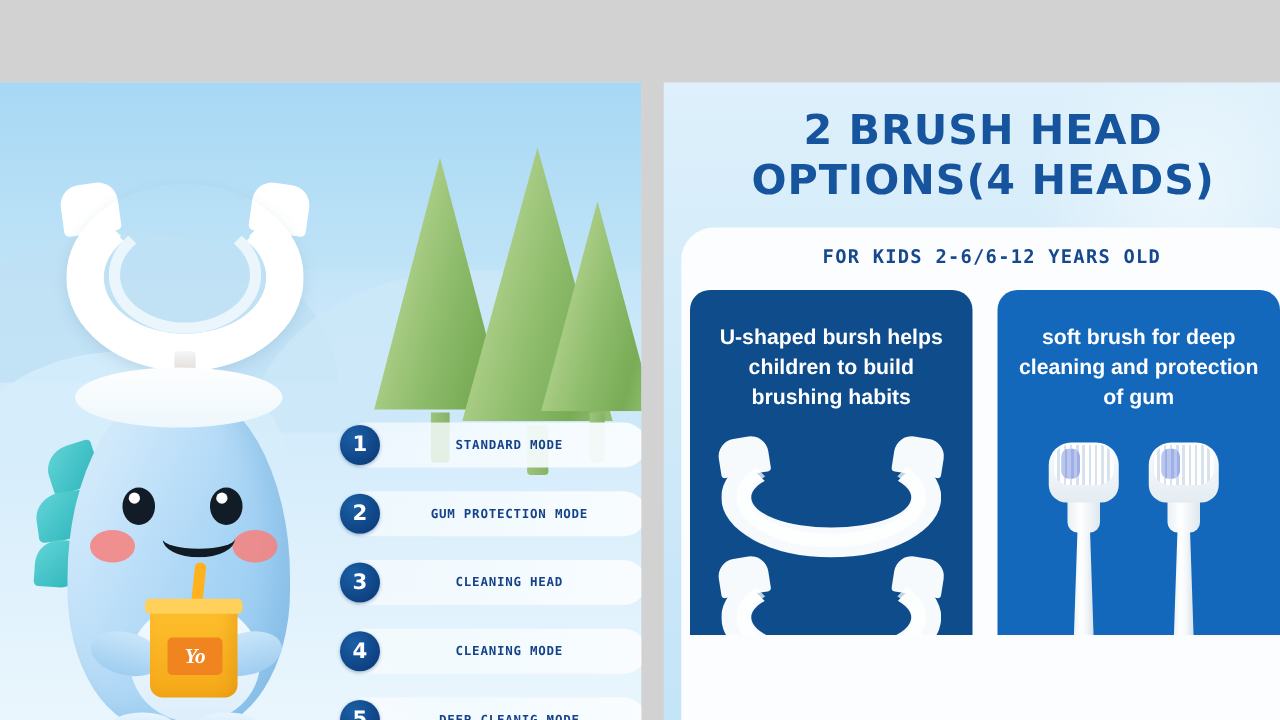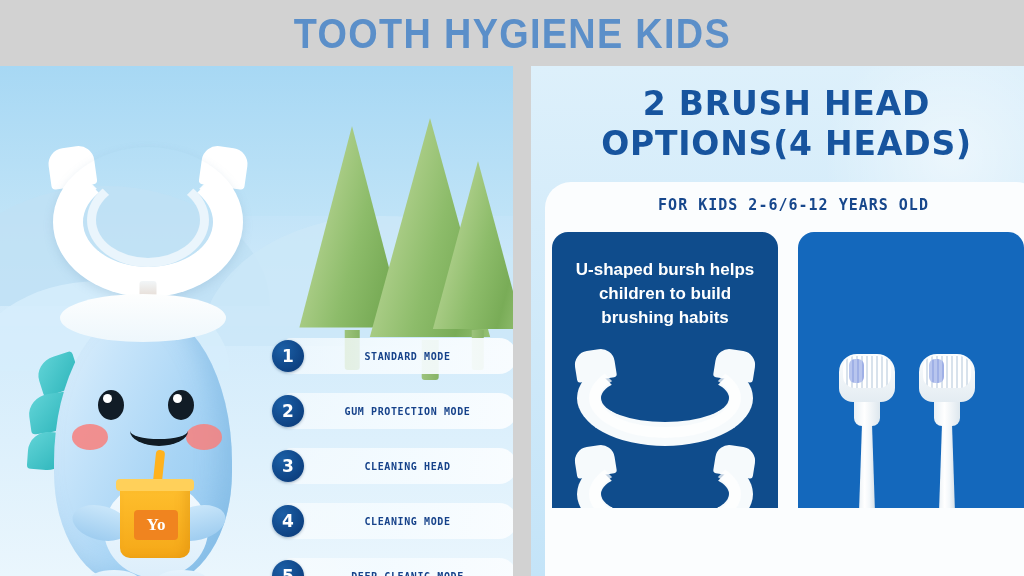--- a/index.html
+++ b/index.html
@@ -152,20 +152,21 @@
     background:linear-gradient(180deg,#c9e6fa,#9fcdf0);
     border-radius:50%;
   }
   .arm.l { left:44px; transform:rotate(14deg); }
   .arm.r { left:140px; transform:rotate(-14deg); }
   .cup {
     position:absolute; left:92px; top:182px; width:70px; height:74px;
     background:linear-gradient(180deg,#ffc02e,#f5a818);
     border-radius:4px 4px 10px 10px;
     box-shadow:inset -6px 0 10px rgba(200,120,0,.25);
+    font-style:italic;
   }
   .cup-lid {
     position:absolute; left:-4px; top:-5px; width:78px; height:12px;
     background:#ffd05a; border-radius:4px;
   }
   .cup-label {
     position:absolute; left:14px; top:26px; width:44px; height:30px;
     background:#f0841f; border-radius:4px;
     color:#fff; font-weight:700; font-size:17px;
     display:flex; align-items:center; justify-content:center;
@@ -338,23 +339,20 @@
     content:""; position:absolute; left:6px; top:3px; width:15px; height:24px;
     background:repeating-linear-gradient(90deg,#b9c6ee 0 3px,#9fb0e6 3px 5px);
     border-radius:6px;
   }
 </style>
 </head>
 <body>
 
 <div class="page">
 
-  <div class="header">
-    <div class="header-title">TOOTH HYGIENE KIDS</div>
-  </div>
 
   <div class="left-panel">
 
     <div class="sky-band sky1"></div>
     <div class="sky-band sky2"></div>
     <div class="sky-band sky3"></div>
 
     <div class="hill hill-a"></div>
     <div class="hill hill-b"></div>
     <div class="hill hill-c"></div>
@@ -467,20 +465,21 @@
       </div>
       <div class="card-u two">
         <div class="tip l"></div>
           <div class="tip r"></div>
         <div class="ring-o"></div>
           <div class="ring-i"></div>
       </div>
     </div>
 
     <div class="card card-b">
+      <div class="card-text">soft brush for deep cleaning and protection of  gum</div>
       <div class="sonic one">
         <div class="sonic-handle"></div>
         <div class="sonic-neck"></div>
         <div class="sonic-head"></div>
         <div class="sonic-bristles"></div>
       </div>
       <div class="sonic two">
         <div class="sonic-handle"></div>
         <div class="sonic-neck"></div>
         <div class="sonic-head"></div>

